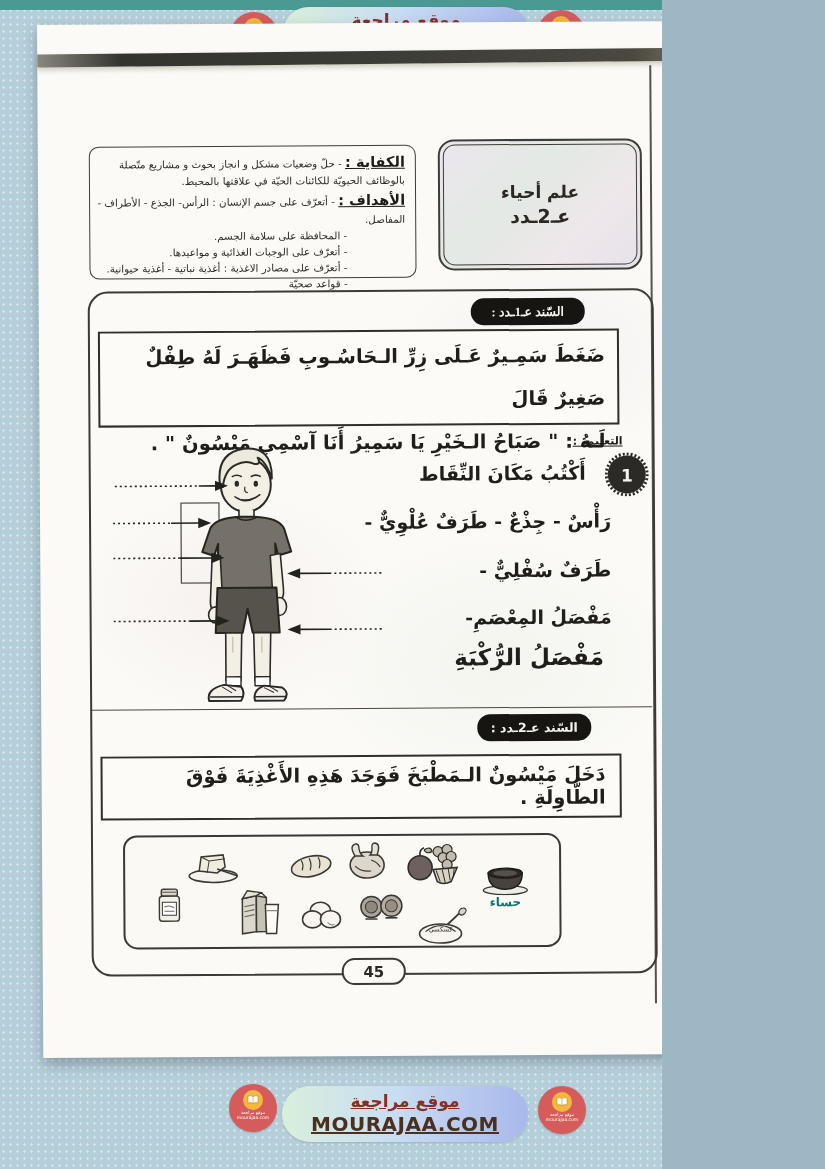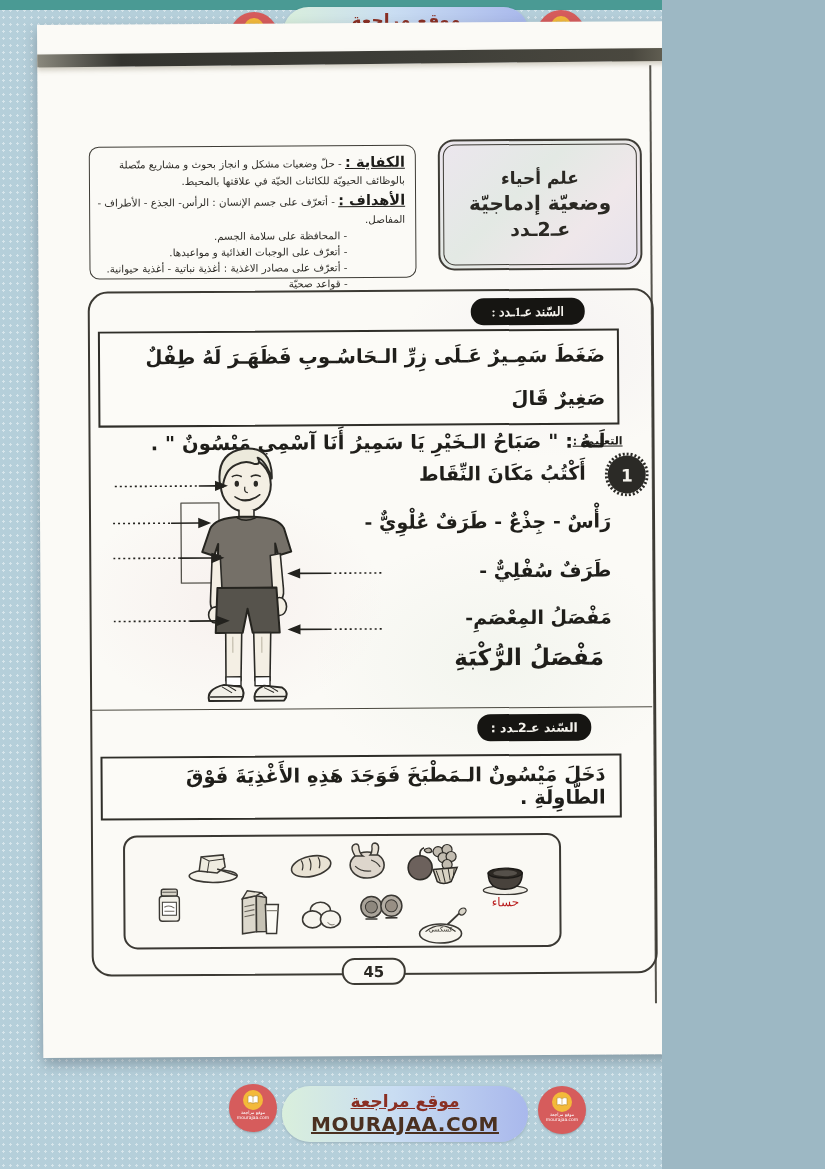--- a/index.html
+++ b/index.html
@@ -89,21 +89,21 @@
   .i4{right:170px;top:622px;font-size:23px;}
 
   .figure-wrap{position:absolute;left:73px;top:415px;width:272px;height:270px;}
   .badge-1{position:absolute;left:565px;top:431px;width:44px;height:44px;}
 
   
   .food-box{position:absolute;left:81px;top:811px;width:434px;height:110px;
       border:2px solid #3a3833;border-radius:14px;background:rgba(250,249,244,.6);}
   .food{position:absolute;}
   .soup-label{position:absolute;left:352px;top:60px;width:56px;text-align:center;
-      font-size:12px;font-weight:normal;color:#b91c1c;}
+      font-size:12px;font-weight:bold;color:#0f766e;}
 
   
   .pageno-pill{position:absolute;left:299px;top:935px;width:64px;height:27px;background:#fbfaf6;
       border:2px solid #3c3a34;border-radius:13px;box-sizing:border-box;
       display:flex;align-items:center;justify-content:center;
       font-size:15px;font-weight:bold;color:#2a2823;}
 </style>
 </head>
 <body>
 
@@ -158,21 +158,20 @@
       </div>
       <div class="obj-line">- المحافظة على سلامة الجسم.</div>
       <div class="obj-line">- أتعرّف على الوجبات الغذائية و مواعيدها.</div>
       <div class="obj-line">- أتعرّف على مصادر الاغذية : أغذية نباتية - أغذية حيوانية.</div>
       <div class="obj-line">- قواعد صحيّة</div>
     </div>
 
     <div class="subject-box">
       <div class="subject-inner arabic" lang="ar">
         <div class="s1">علم أحياء</div>
-        <div class="s2">وضعيّة إدماجيّة</div>
         <div class="s3">عـ2ـدد</div>
       </div>
     </div>
 
     <div class="main-frame"></div>
     <div class="section-divider"></div>
 
     <div class="support-pill pill-1 arabic" lang="ar">السّند عـ1ـدد :</div>
 
     <div class="story-box arabic" lang="ar">

